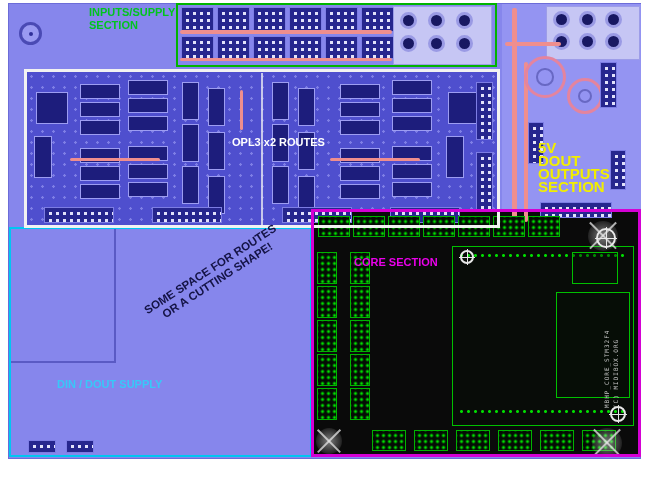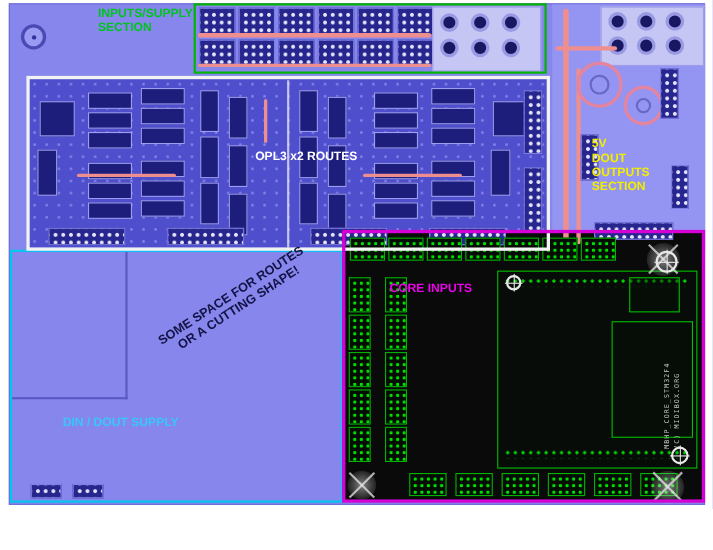--- a/index.html
+++ b/index.html
@@ -44,21 +44,21 @@
   .outline{position:absolute;box-sizing:border-box;pointer-events:none;}
   .io-box{left:176px;top:3px;width:321px;height:64px;border:2px solid #00b400;}
   .din-box{left:9px;top:227px;width:303px;height:230px;border:2px solid #00c6f2;}
   .opl3-box{left:24px;top:69px;width:476px;height:159px;border:3px solid #f2f2f2;}
   .core-box{left:311px;top:209px;width:330px;height:248px;border:3px solid #d400d4;}
 
   
   .label{position:absolute;font-family:"Liberation Sans",sans-serif;font-weight:700;}
   .io-label{left:89px;top:6px;font-size:11px;line-height:13px;color:#00c41e;}
   .opl3-label{left:232px;top:136px;font-size:11px;color:#ffffff;font-weight:600;}
-  .psu-label{left:538px;top:125px;font-size:11px;line-height:13px;color:#f2ee00;}
+  .psu-label{left:538px;top:141px;font-size:15px;line-height:13px;color:#f2ee00;}
   .core-label{left:354px;top:256px;font-size:11px;color:#ea00ea;}
   .din-label{left:57px;top:378px;font-size:11px;color:#38c8f8;}
   .note-label{left:126px;top:262px;width:176px;font-size:11.5px;line-height:13px;color:#141345;transform:rotate(-33deg);text-align:center;}
   .vtext{position:absolute;color:#c8c8c8;font-family:"DejaVu Sans Mono",monospace;font-size:6px;letter-spacing:1px;writing-mode:vertical-rl;transform:rotate(180deg);}
   .vt1{left:603px;top:256px;height:152px;}
   .vt2{left:612px;top:282px;height:126px;}
 </style>
 </head>
 <body>
 
@@ -206,20 +206,20 @@
   <div>INPUTS/SUPPLY</div>
   <div>SECTION</div>
 </div>
 <div class="label opl3-label">OPL3 x2 ROUTES</div>
 <div class="label psu-label">
   <div>5V</div>
   <div>DOUT</div>
   <div>OUTPUTS</div>
   <div>SECTION</div>
 </div>
-<div class="label core-label">CORE INPUTS</div>
+<div class="label core-label">CORE SECTION</div>
 <div class="label din-label">DIN / DOUT SUPPLY</div>
 <div class="label note-label">
   <div>SOME SPACE FOR ROUTES</div>
   <div>OR A CUTTING SHAPE!</div>
 </div>
 <div class="vtext vt1">MBHP_CORE_STM32F4</div>
 <div class="vtext vt2">(C) MIDIBOX.ORG</div>
 
 </body></html>

